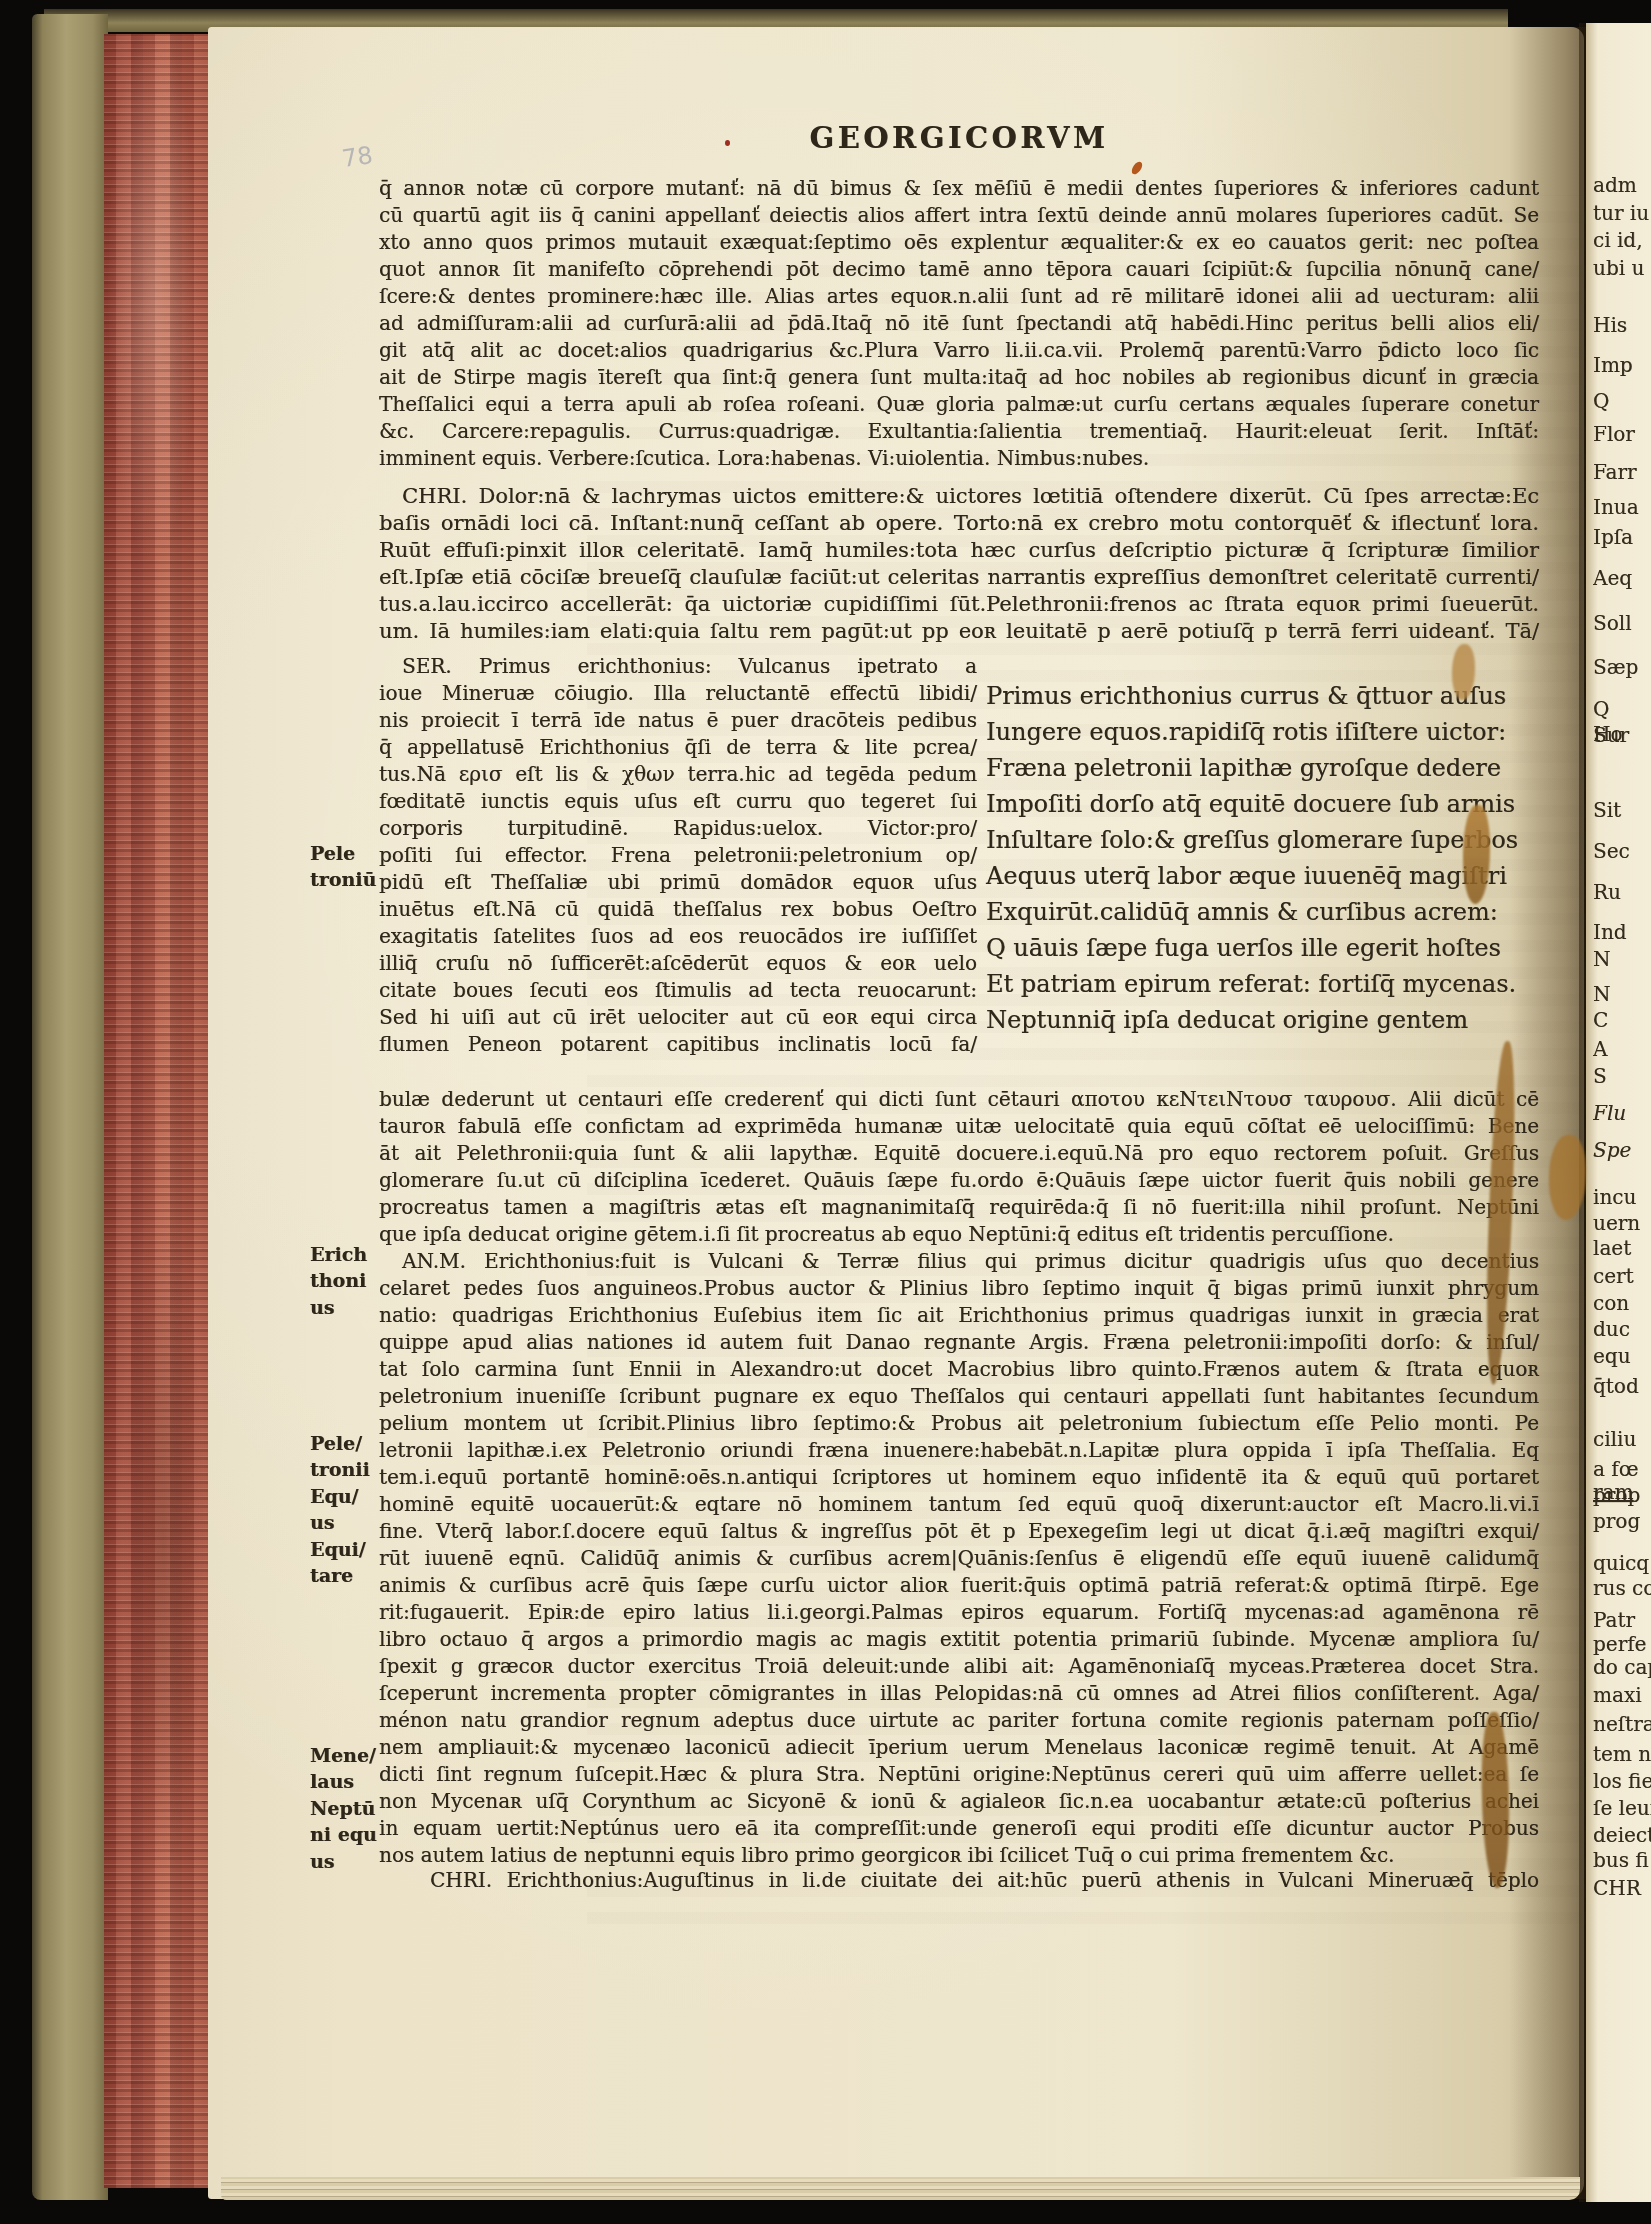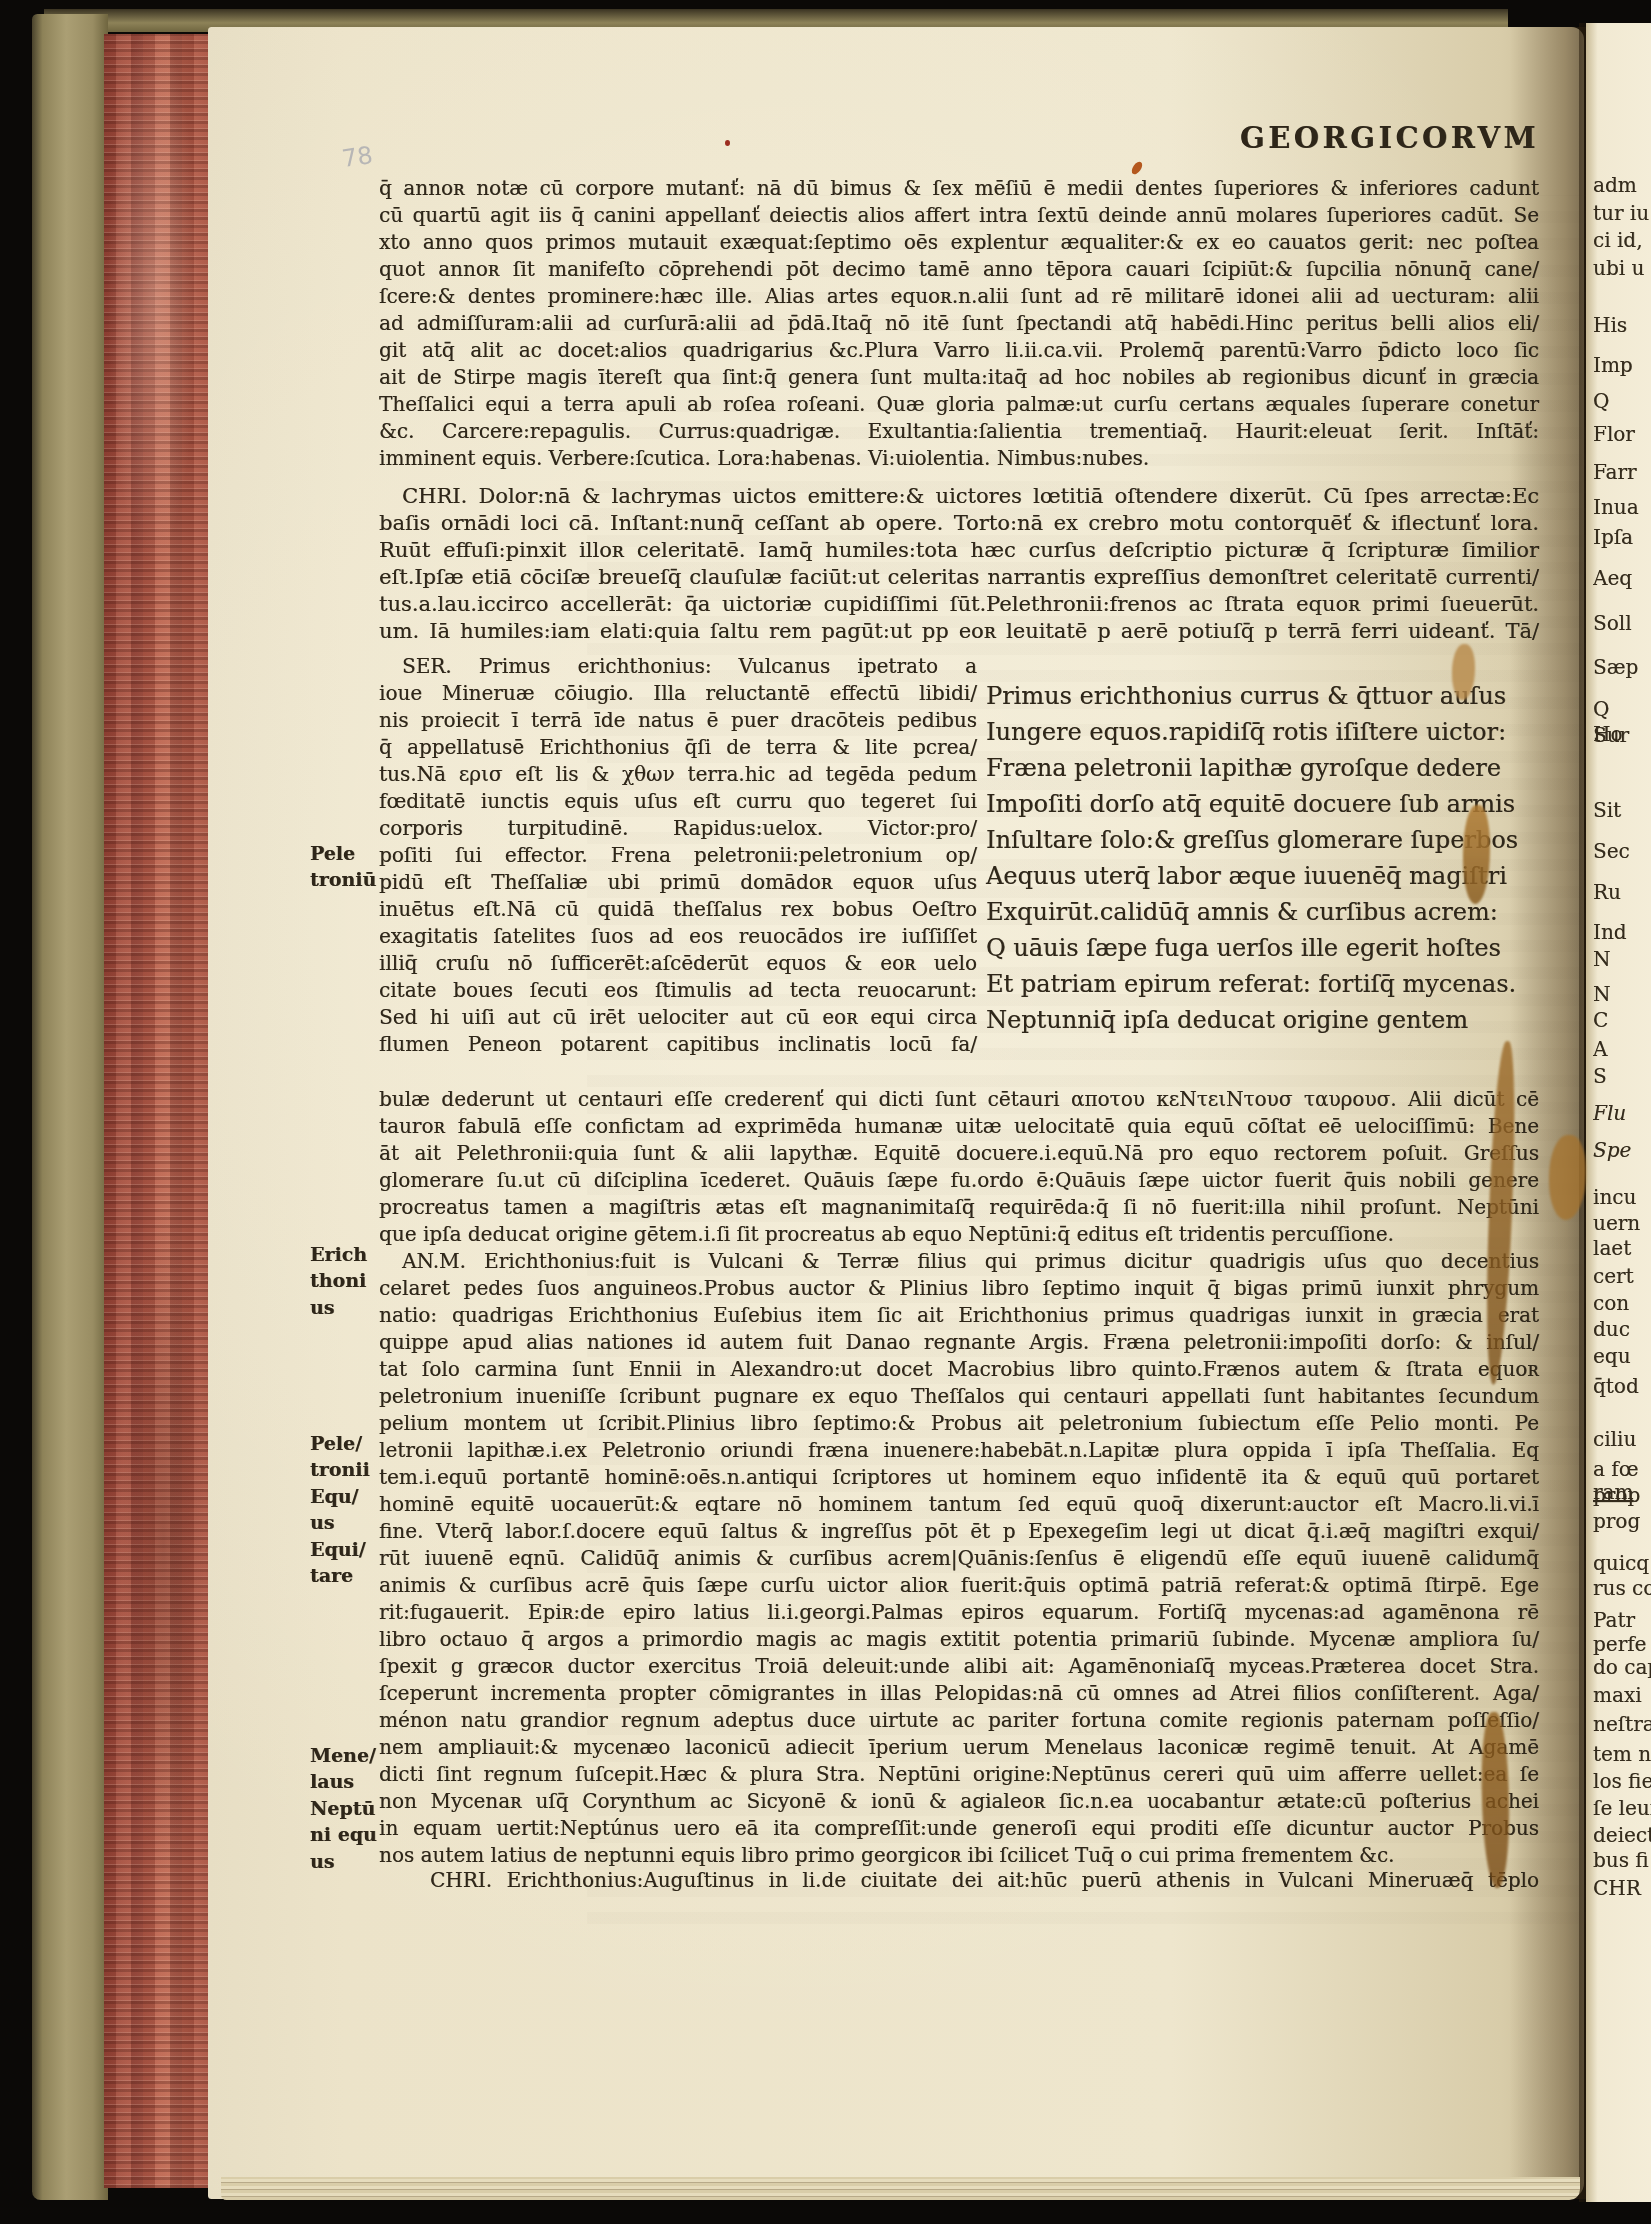--- a/index.html
+++ b/index.html
@@ -41,21 +41,21 @@
   .stain.a{left:1452px;top:644px;width:23px;height:56px;background:rgba(182,136,72,.8);}
   .stain.b{left:1463px;top:805px;width:26.5px;height:99px;background:linear-gradient(180deg,#b07c34,#8a5e22);opacity:.85;}
   .stain.c{left:1489px;top:1041px;width:23px;height:344px;background:linear-gradient(180deg,#9c6a28,#7c521c);opacity:.8;transform:rotate(2deg);}
   .stain.d{left:1549px;top:1135px;width:37px;height:85px;background:#a5722c;opacity:.75;}
   .stain.e{left:1482px;top:1712px;width:26.5px;height:176px;background:linear-gradient(180deg,#91601f,#7a4d18);opacity:.8;transform:rotate(-2deg);}
   .fleck{position:absolute;left:1133px;top:161px;width:8px;height:14px;background:#b4581e;border-radius:50%;transform:rotate(35deg);}
   .reddot{position:absolute;left:725px;top:139px;width:5.3px;height:6.2px;background:#9c2d20;border-radius:50%;}
   .pencil{position:absolute;left:342px;top:143px;font-size:24px;color:rgba(95,105,145,.38);transform:rotate(-8deg);font-family:"DejaVu Sans",sans-serif;}
   
   .ink{color:#2e2619;text-shadow:0.4px 0.4px 0.5px rgba(46,38,25,.55);}
-  .head{position:absolute;left:379px;top:120px;width:1160px;text-align:right;
+  .head{position:absolute;left:379px;top:120px;width:1160px;text-align:center;
         font-size:29px;letter-spacing:3.5px;font-weight:600;}
   .block{position:absolute;}
   .block .line{white-space:normal;}
   .jblock .line{text-align:justify;text-align-last:justify;}
   .jblock.last-short .line:last-child{text-align-last:left;}
   .indent1 .line:first-child{text-indent:23px;}
   .indent2 .line:first-child{text-indent:51px;}
   .b-paratop{left:379px;top:175px;width:1160px;font-size:20px;line-height:27px;}
   .b-chri1 {left:379px;top:483px;width:1160px;font-size:21px;line-height:27px;}
   .b-serleft{left:379px;top:653px;width:598px;font-size:20px;line-height:27px;}

